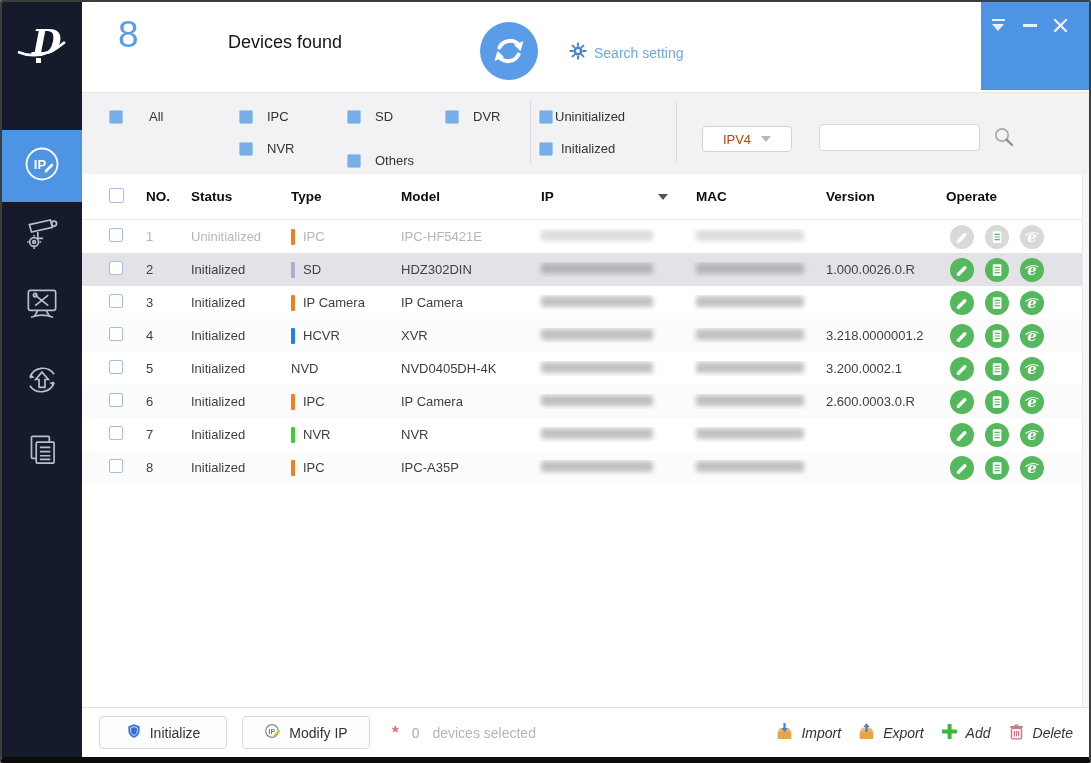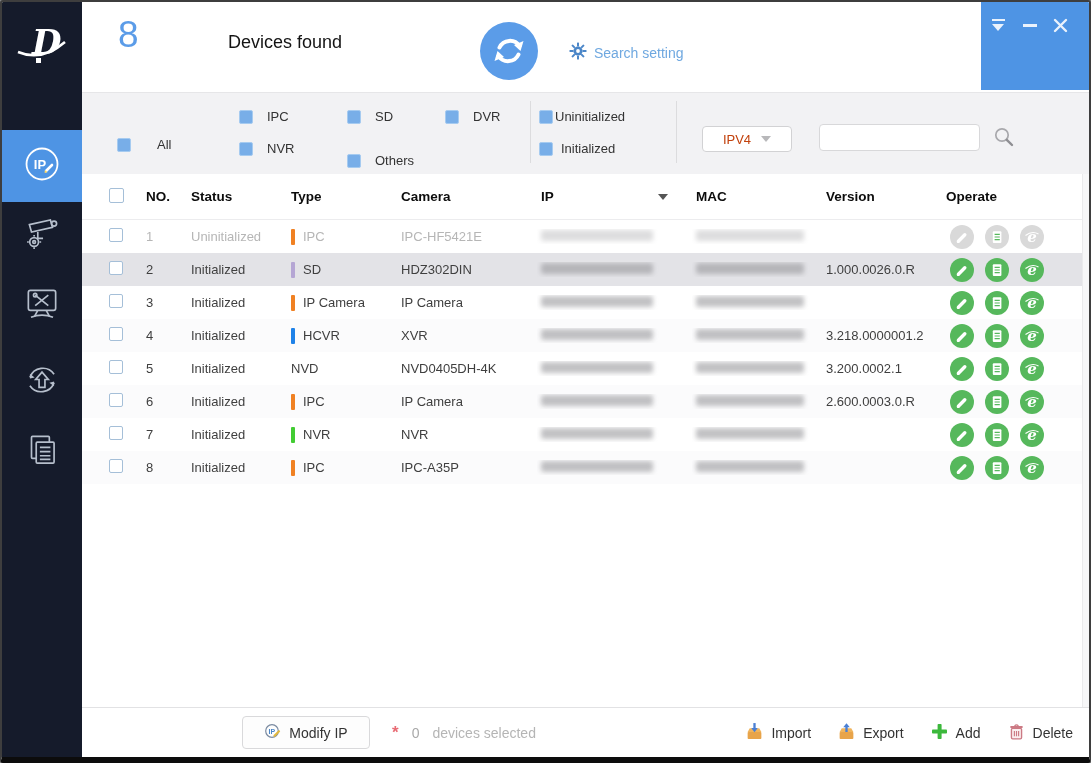--- a/index.html
+++ b/index.html
@@ -66,21 +66,21 @@
   .trow.uninit .op-btn { background:#d9d9d9; cursor:default; }
   
   .toolbar { position:absolute; left:0; right:0; bottom:0; height:50px; background:#fff; border-top:1px solid #e2e2e4; }
   .tb-btn { position:absolute; top:8px; height:33px; background:#fdfdfd; border:1px solid #d9d9db; border-radius:4px; display:flex; align-items:center; justify-content:center; gap:8px; font-size:14px; color:#333; cursor:pointer; }
   .btn-init { left:17px; width:128px; }
   .btn-modip { left:160px; width:128px; }
   .sel-info { position:absolute; left:310px; top:0; height:100%; display:flex; align-items:center; gap:13px; }
   .req-star { color:#e86a73; font-size:17px; font-weight:bold; }
   .sel-count { color:#a8a8a8; font-size:14px; }
   .sel-text { color:#b5b5b5; font-size:14px; }
-  .tb-right { position:absolute; right:16px; top:0; height:100%; display:flex; align-items:center; gap:26px; }
+  .tb-right { position:absolute; right:16px; top:0; height:100%; display:flex; align-items:center; gap:16px;font-style:italic; }
   .tb-item { display:flex; align-items:center; gap:7px; font-size:14px; color:#333; cursor:pointer; }
 </style>
 </head>
 <body>
 
 <div class="window">
 
   <div class="sidebar">
     <div class="logo">
       <svg width="80" height="70" viewBox="0 0 80 70">
@@ -186,21 +186,21 @@
           </span>
         <span class="wc-icon wc-close">
           <svg width="15" height="15" viewBox="0 0 15 15">
               <path d="M2 2 L13 13 M13 2 L2 13" stroke="#eaf2fc" stroke-width="2.4" stroke-linecap="round"></path>
             </svg>
         </span>
       </div>
     </div>
 
     <div class="filterbar">
-      <div class="fpair g26" style="left:35px;top:16px;margin-top:28px;">
+      <div class="fpair g26" style="left:27px;top:16px;">
         <span class="cb checked"></span>
         <span class="flabel">All</span>
       </div>
       <div class="fpair" style="left:157px;top:16px;">
         <span class="cb checked"></span>
         <span class="flabel">IPC</span>
       </div>
       <div class="fpair" style="left:157px;top:48px;">
         <span class="cb checked"></span>
         <span class="flabel">NVR</span>
@@ -238,21 +238,21 @@
           <path d="M14.8 14.8 L20 20" stroke="#8f8f93" stroke-width="2.4" stroke-linecap="round"></path>
         </svg>
       </span>
     </div>
 
     <div class="table-header grid-cols">
       <div class="hcell"><span class="cb blank" style="width:15px;height:15px;"></span></div>
       <div class="hcell">NO.</div>
       <div class="hcell">Status</div>
       <div class="hcell">Type</div>
-      <div class="hcell">Camera</div>
+      <div class="hcell">Model</div>
       <div class="hcell hd-ip">
         <span>IP</span>
         <span class="ip-sort"></span>
       </div>
       <div class="hcell">MAC</div>
       <div class="hcell">Version</div>
       <div class="hcell">Operate</div>
     </div>
 
     <div class="table-body">
@@ -517,20 +517,29 @@
           <text x="12" y="16.8" text-anchor="middle" font-size="15" font-style="italic" font-weight="bold" fill="#fff" font-family="DejaVu Serif, serif">e</text>
           <path d="M5.5 10.5 Q12 5.5 18.5 9" stroke="#fff" stroke-width="1.1" fill="none"></path>
         </svg>
       </span>
     </div>
   </div>
       </div>
     <div class="scroll-track"></div>
 
     <div class="toolbar">
+      <div class="tb-btn btn-init">
+        <span>
+          <svg width="16" height="16" viewBox="0 0 16 16">
+            <path d="M8 1.2 L13.6 3.2 V7.6 C13.6 11.2 11.2 13.7 8 14.9 C4.8 13.7 2.4 11.2 2.4 7.6 V3.2 Z" fill="#3a6fd8"></path>
+            <path d="M8 3.6 L11.4 4.8 V7.7 C11.4 10 9.9 11.7 8 12.5 C6.1 11.7 4.6 10 4.6 7.7 V4.8 Z" fill="none" stroke="#cfe0f8" stroke-width="1"></path>
+          </svg>
+        </span>
+        <span>Initialize</span>
+      </div>
       <div class="tb-btn btn-modip">
         <span>
           <svg width="17" height="17" viewBox="0 0 17 17">
             <circle cx="8" cy="8" r="6.3" fill="none" stroke="#7a8aa0" stroke-width="1.2"></circle>
             <text x="7.8" y="10.6" font-size="7" font-weight="bold" fill="#4a86c8" text-anchor="middle" font-family="Liberation Sans, sans-serif">IP</text>
             <path d="M10.5 12.8 L15 8.3" stroke="#e0b840" stroke-width="2.2" stroke-linecap="round"></path>
           </svg>
         </span>
         <span>Modify IP</span>
       </div>

